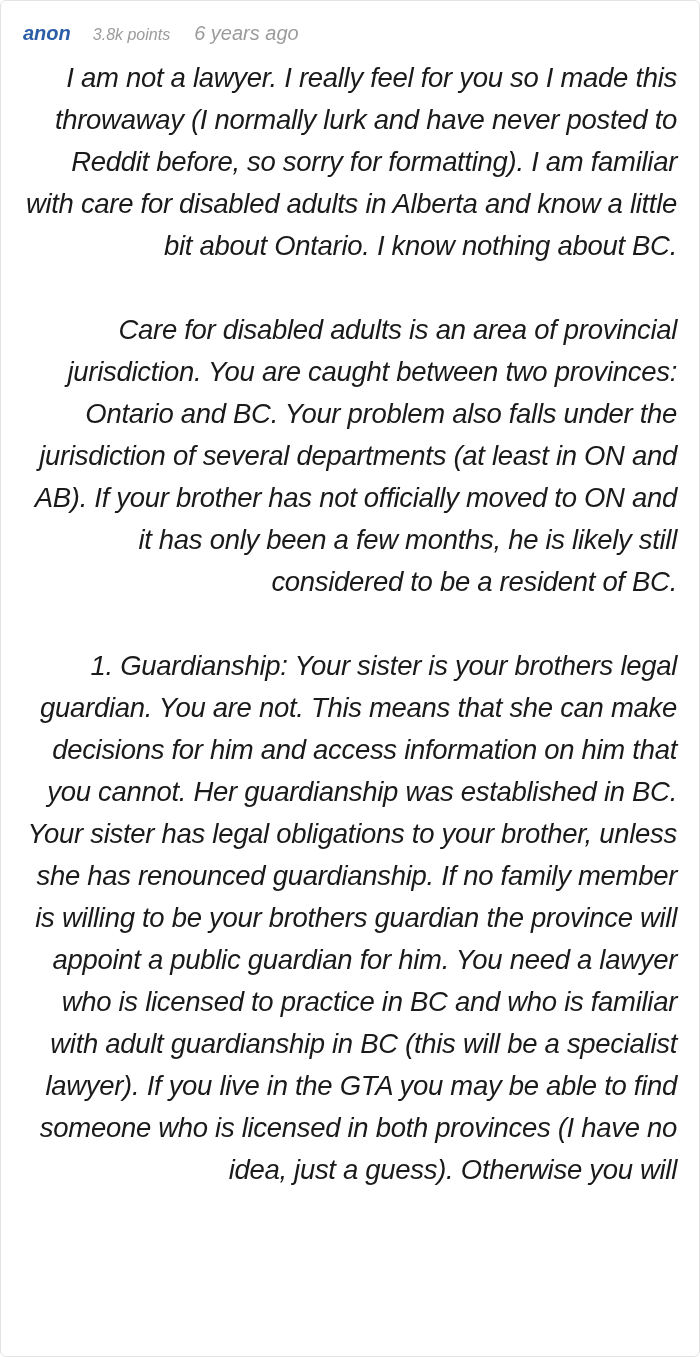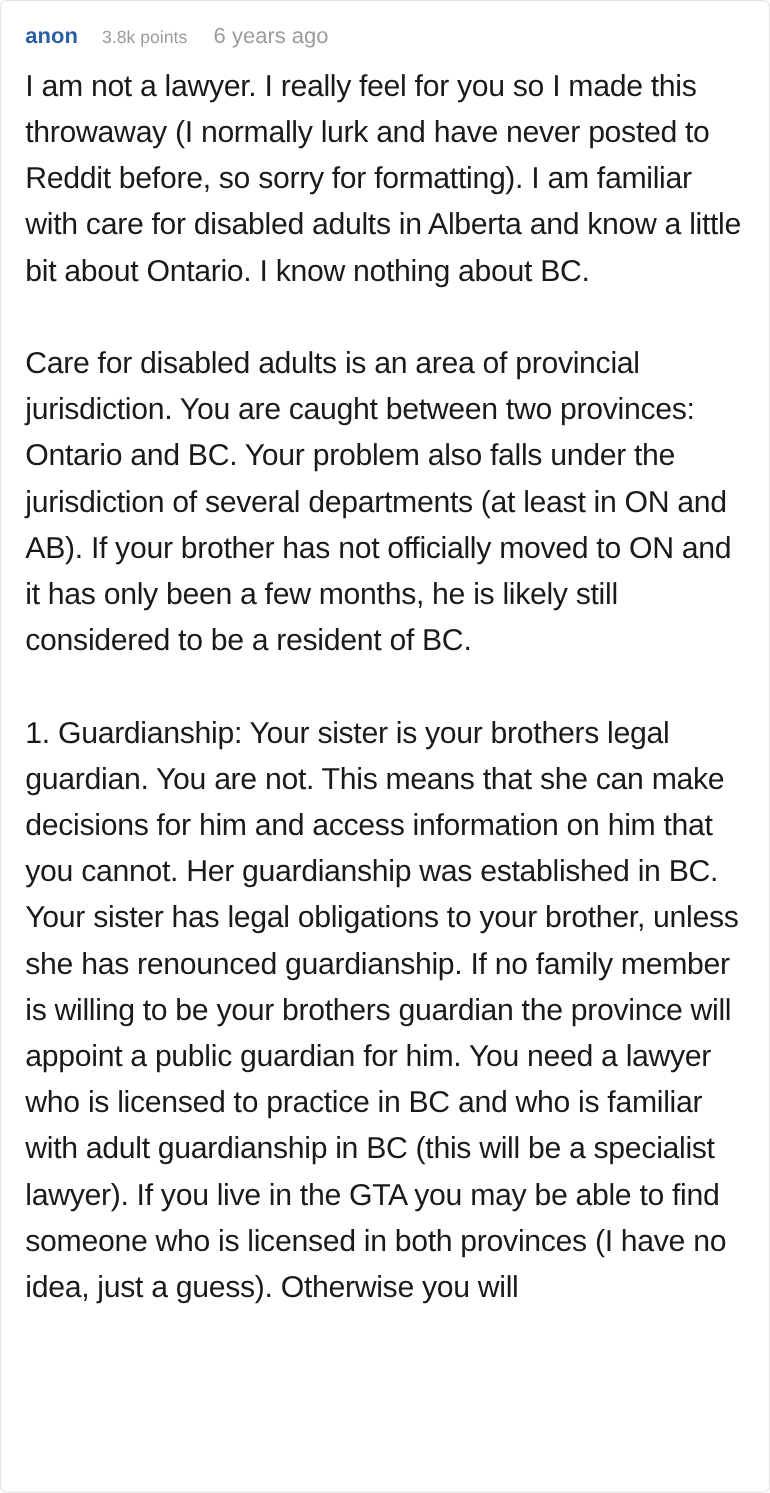--- a/index.html
+++ b/index.html
@@ -8,20 +8,21 @@
     font-family: "Liberation Sans", sans-serif;
   }
   .comment-card {
     width: 700px;
     height: 1357px;
     background: #ffffff;
     border: 1px solid #e3e3e3;
     border-radius: 6px;
     padding: 16px 22px 10px 22px;
     overflow: hidden;
+    font-style: italic;
   }
   .comment-header {
     display: flex;
     align-items: baseline;
     padding-top: 4px;
     margin-bottom: 10px;
   }
   .comment-author {
     color: #2b5ea7;
     font-weight: 700;
@@ -42,20 +43,21 @@
     line-height: 24px;
     margin-left: 24px;
     text-align: right;
   }
   .comment-body p {
     color: #1a1a1a;
     font-size: 27.5px;
     line-height: 42px;
     letter-spacing: -0.3px;
     margin: 0 0 42px 0;
+    text-align: right;
   }
   .comment-body p:last-child { margin-bottom: 0; }
 </style>
 </head>
 <body>
 
 <div class="comment-card">
   <div class="comment-header">
     <a class="comment-author">anon</a>
     <span class="comment-points">3.8k points</span>

